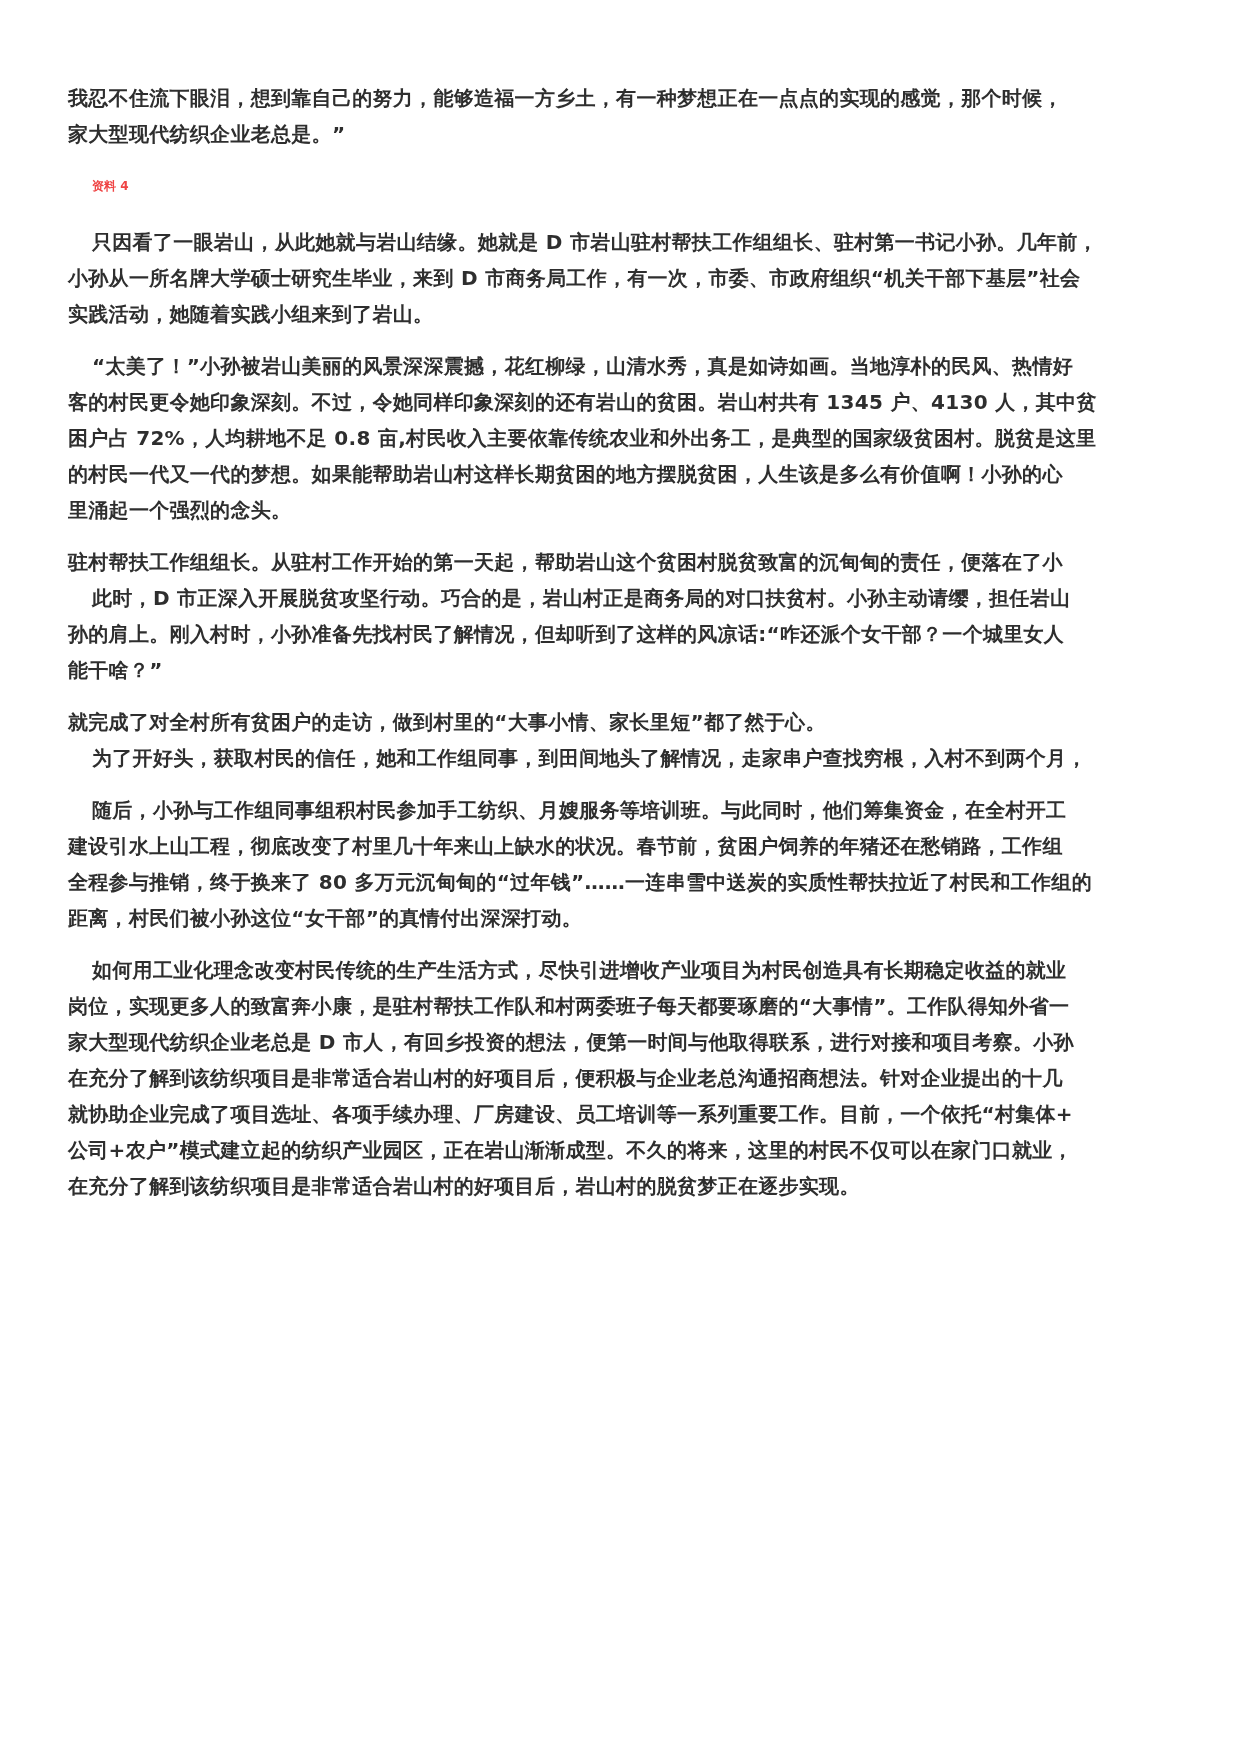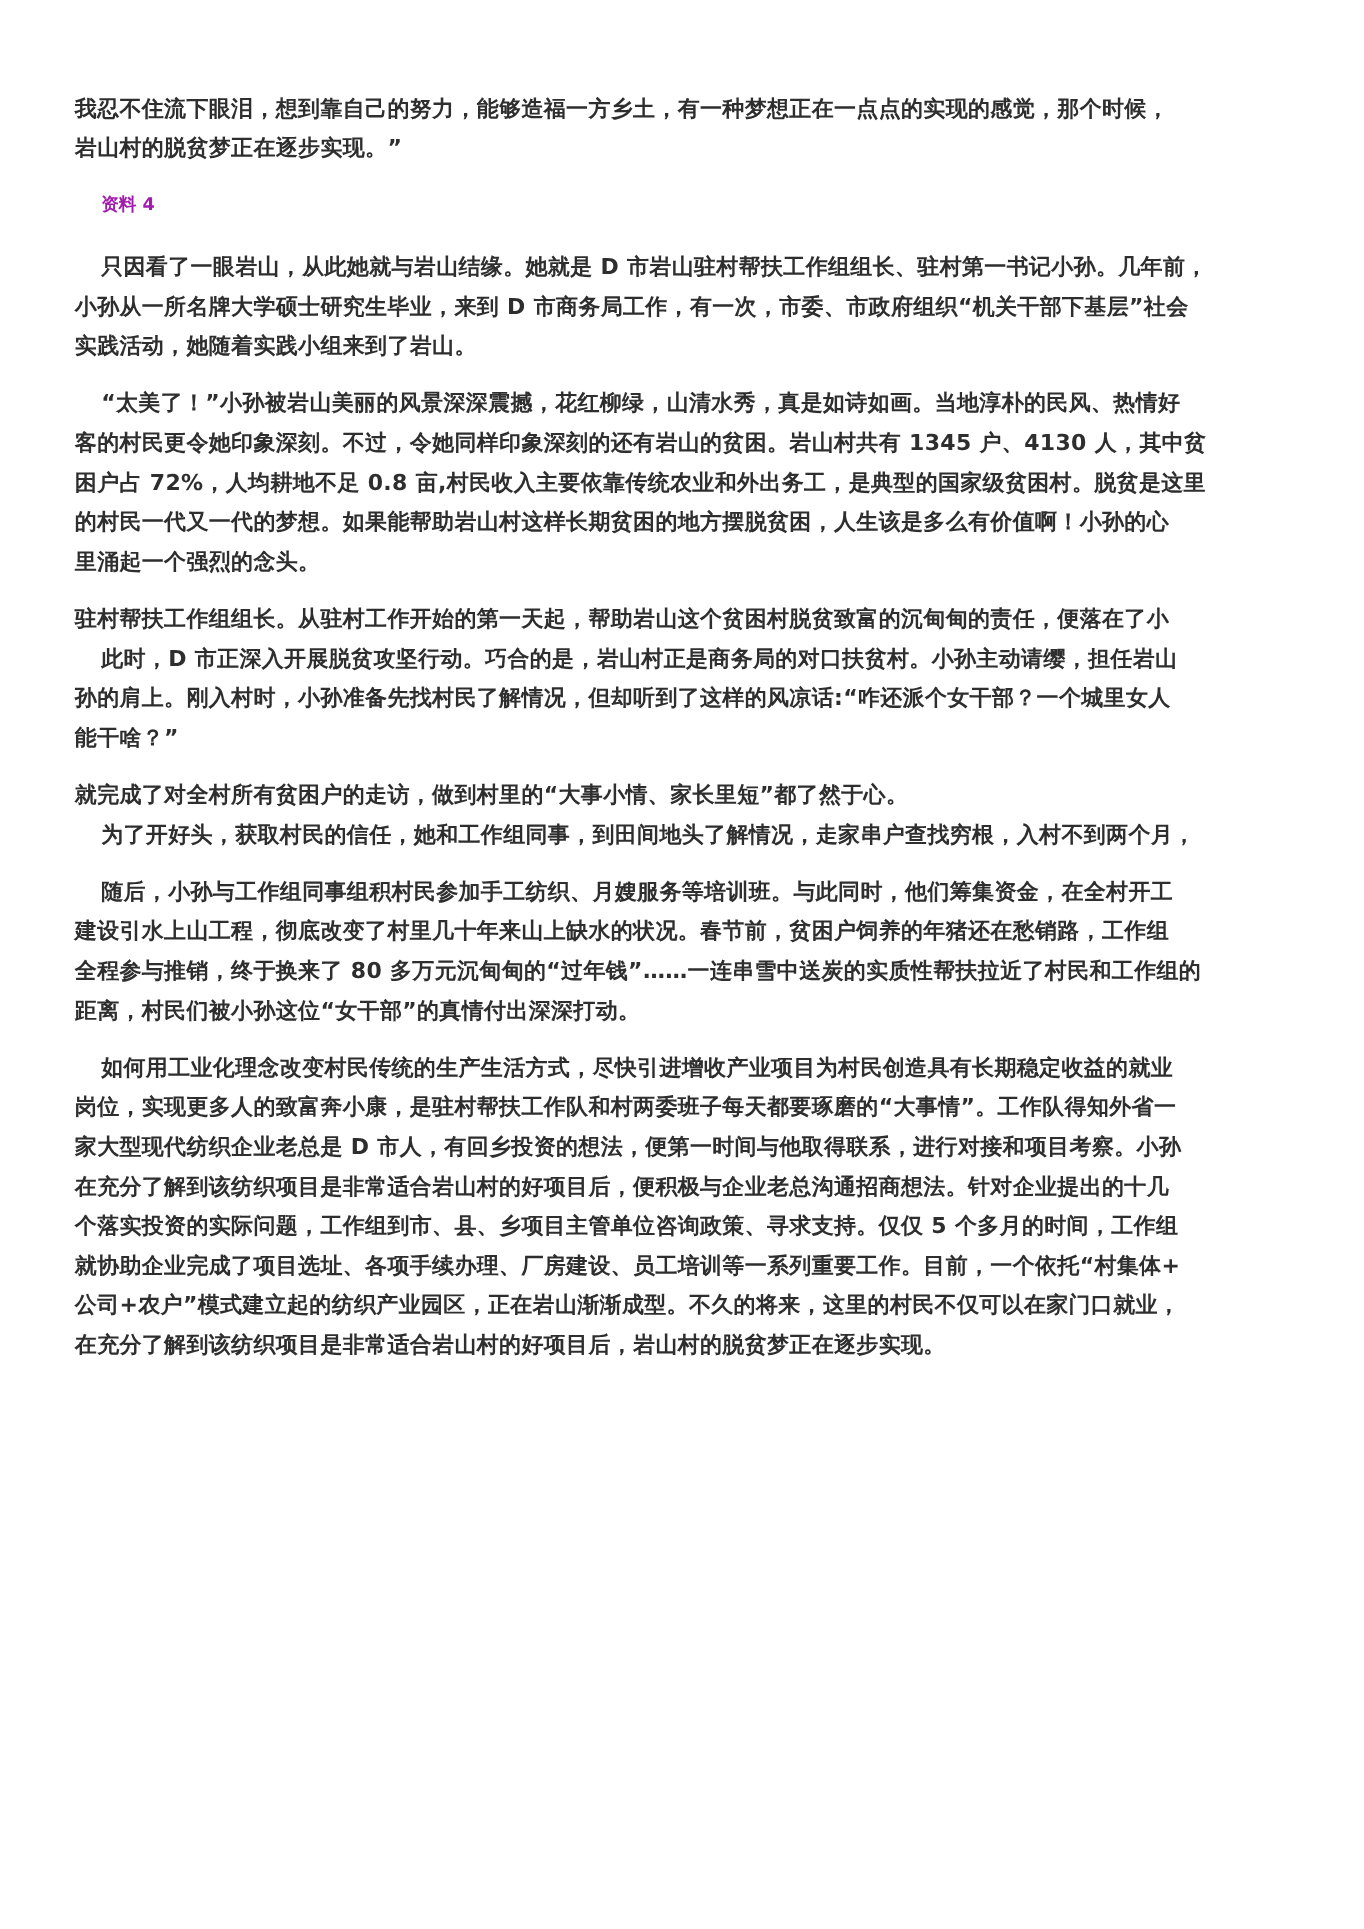--- a/index.html
+++ b/index.html
@@ -30,36 +30,36 @@
       font-weight: bold;
       color: #2e2e2e;
     }
     .para {
       margin-bottom: 16px;
     }
     .indent {
       padding-left: 24px;
     }
     .heading {
-      font-size: 16px;
+      font-size: 12px;
       font-weight: bold;
       line-height: 36px;
       padding-left: 24px;
       margin-bottom: 20px;
-      color: #a21caf;
+      color: #ef4444;
     }
   </style>
 </head>
 <body>
 
 <div class="page">
 
   <div class="para">
     <div class="line">我忍不住流下眼泪，想到靠自己的努力，能够造福一方乡土，有一种梦想正在一点点的实现的感觉，那个时候，</div>
-    <div class="line">岩山村的脱贫梦正在逐步实现。”</div>
+    <div class="line">家大型现代纺织企业老总是。”</div>
   </div>
 
   <div class="heading">资料 4</div>
 
   <div class="para">
     <div class="line indent">只因看了一眼岩山，从此她就与岩山结缘。她就是 D 市岩山驻村帮扶工作组组长、驻村第一书记小孙。几年前，</div>
     <div class="line">小孙从一所名牌大学硕士研究生毕业，来到 D 市商务局工作，有一次，市委、市政府组织“机关干部下基层”社会</div>
     <div class="line">实践活动，她随着实践小组来到了岩山。</div>
   </div>
 
@@ -89,19 +89,18 @@
     <div class="line">全程参与推销，终于换来了 80 多万元沉甸甸的“过年钱”……一连串雪中送炭的实质性帮扶拉近了村民和工作组的</div>
     <div class="line">距离，村民们被小孙这位“女干部”的真情付出深深打动。</div>
   </div>
 
 
   <div class="para">
     <div class="line indent">如何用工业化理念改变村民传统的生产生活方式，尽快引进增收产业项目为村民创造具有长期稳定收益的就业</div>
     <div class="line">岗位，实现更多人的致富奔小康，是驻村帮扶工作队和村两委班子每天都要琢磨的“大事情”。工作队得知外省一</div>
     <div class="line">家大型现代纺织企业老总是 D 市人，有回乡投资的想法，便第一时间与他取得联系，进行对接和项目考察。小孙</div>
     <div class="line">在充分了解到该纺织项目是非常适合岩山村的好项目后，便积极与企业老总沟通招商想法。针对企业提出的十几</div>
-    <div class="line">个落实投资的实际问题，工作组到市、县、乡项目主管单位咨询政策、寻求支持。仅仅 5 个多月的时间，工作组</div>
     <div class="line">就协助企业完成了项目选址、各项手续办理、厂房建设、员工培训等一系列重要工作。目前，一个依托“村集体+</div>
     <div class="line">公司+农户”模式建立起的纺织产业园区，正在岩山渐渐成型。不久的将来，这里的村民不仅可以在家门口就业，</div>
     <div class="line">在充分了解到该纺织项目是非常适合岩山村的好项目后，岩山村的脱贫梦正在逐步实现。</div>
   </div>
 
 </div>
 
 </body></html>

